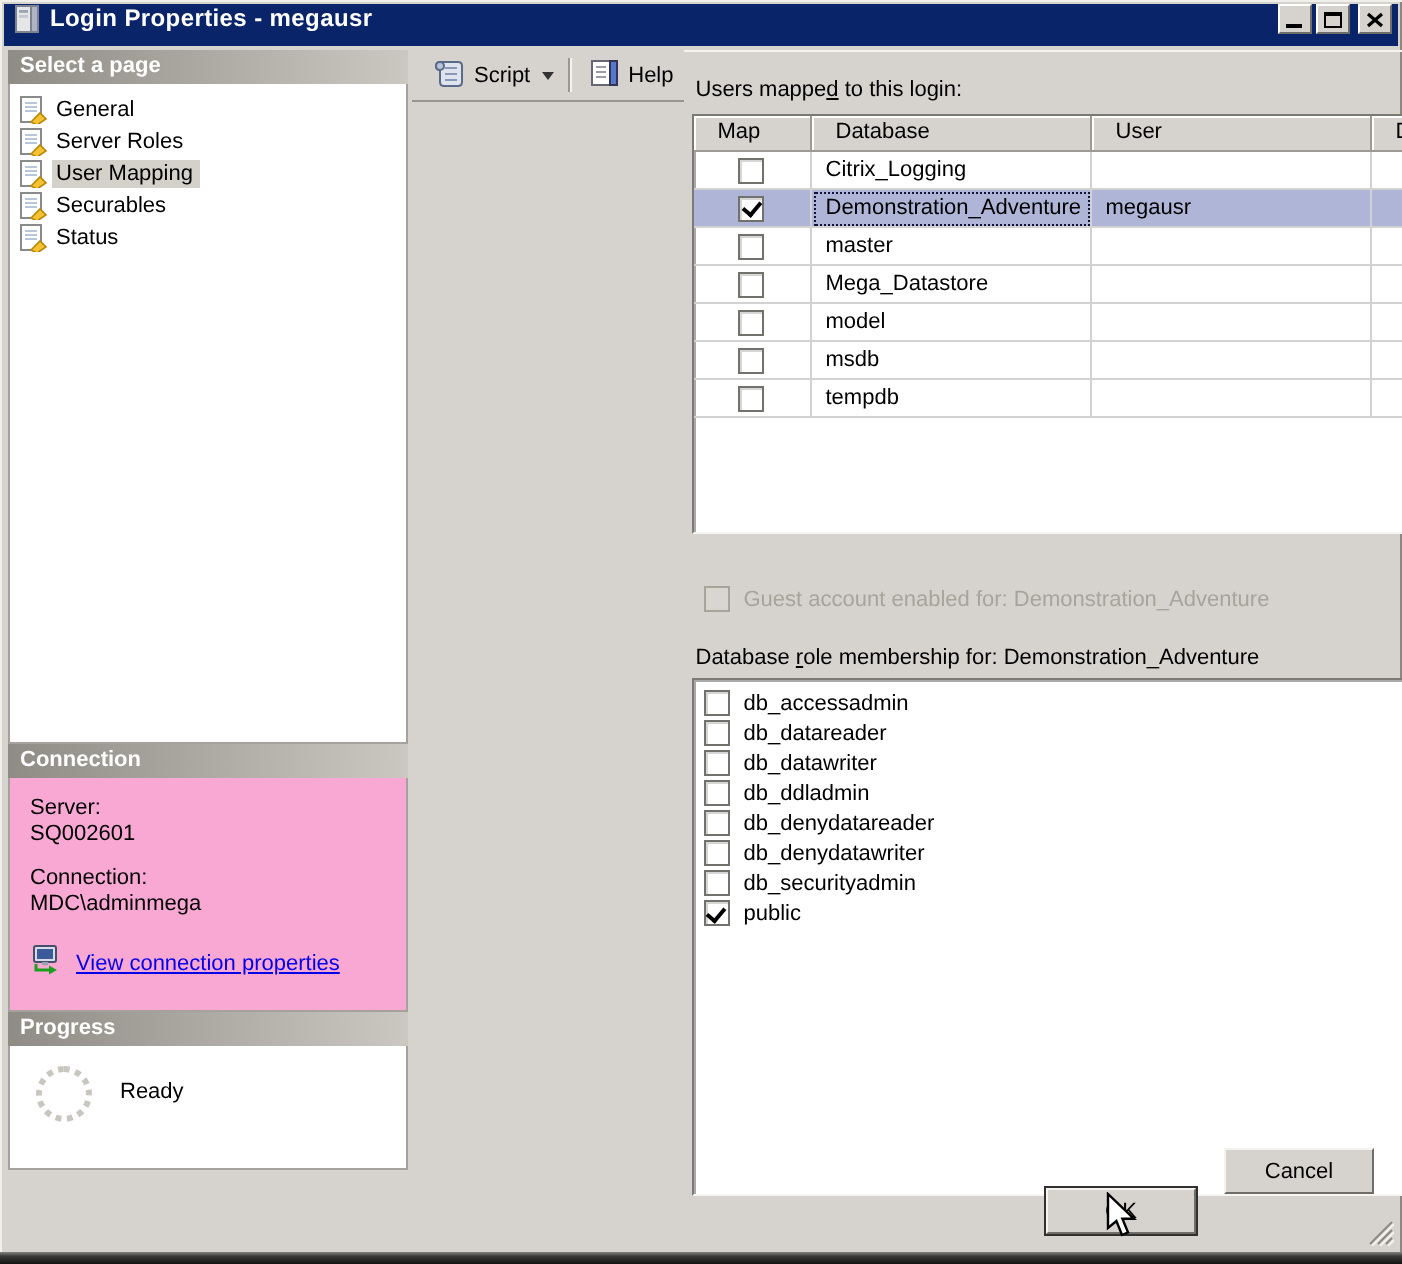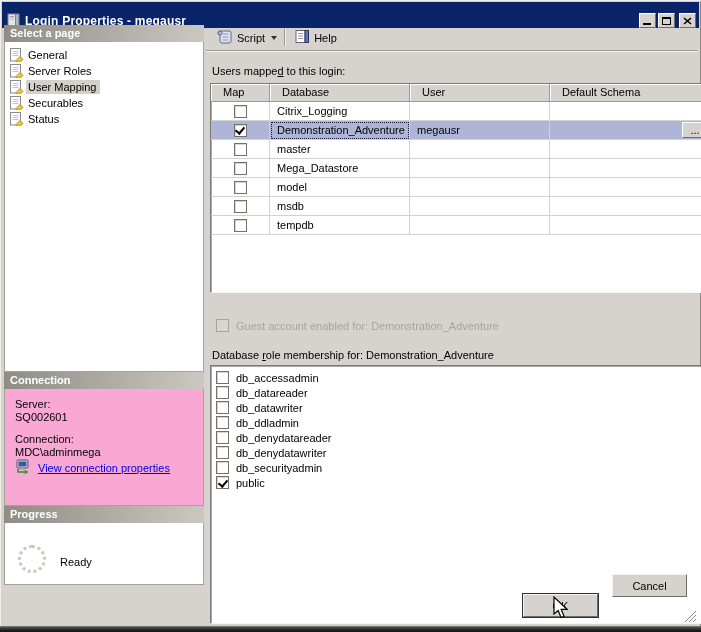--- a/index.html
+++ b/index.html
@@ -14,52 +14,52 @@
   html,body{margin:0;padding:0;}
   body{
     width:701px;height:632px;
     font-family:"Liberation Sans",sans-serif;font-size:11px;color:#000;
     background:#d6d3ce;overflow:hidden;
   }
   .window{position:relative;width:701px;height:632px;background:var(--bg);overflow:hidden;
     box-shadow:inset 1px 1px 0 #f0efe9, inset -1px -1px 0 #8a8880;}
 
   
-  .titlebar{position:absolute;left:2px;top:2px;right:2px;height:26px;background:var(--titlebar);
-    display:flex;align-items:flex-end;padding:0 3px;color:#fff;}
+  .titlebar{position:absolute;left:2px;top:2px;right:2px;height:21px;background:var(--titlebar);
+    display:flex;align-items:flex-start;padding:0 3px;color:#fff;}
   .title-icon{display:flex;align-items:center;margin-left:2px;}
   .title-text{margin-left:5px;font-weight:bold;font-size:12px;letter-spacing:.2px;}
   .win-btns{margin-left:auto;display:flex;gap:2px;align-items:center;}
   .win-btn{width:17px;height:15px;background:var(--bg);border:1px solid;border-color:#fff #6e6d68 #6e6d68 #fff;
     display:flex;align-items:center;justify-content:center;position:relative;box-sizing:border-box;}
   .win-btn.close{margin-left:2px;}
   .glyph-min{position:absolute;left:3px;bottom:2px;width:8px;height:2px;background:#000;}
   .glyph-max{width:9px;height:8px;border:1px solid #000;border-top-width:2px;box-sizing:border-box;}
 
   
   .content-row{position:absolute;left:4px;top:25px;width:693px;height:560px;display:flex;}
   .sidebar{width:200px;display:flex;flex-direction:column;}
-  .main{flex:1;margin-left:2px;display:flex;flex-direction:column;min-width:0;}
+  .main{flex:1;margin-left:2px;display:flex;min-width:0;}
 
   
   .sec-header{height:17px;line-height:17px;padding-left:6px;color:#fff;font-weight:bold;
     background:linear-gradient(to right,var(--hdr-grad-l),var(--hdr-grad-r));flex:none;}
   .page-list{height:330px;background:#fff;border:1px solid #a5a29b;border-top:none;padding-top:5px;box-sizing:border-box;flex:none;}
   .page-item{display:flex;align-items:center;height:16px;padding-left:4px;}
   .page-item .icon{display:flex;flex:none;width:17px;}
   .page-label{padding:1px 4px 1px 2px;white-space:nowrap;}
   .page-label.selected{background:#d4d1ca;}
   .conn-box{height:117px;background:#f9a8d4;border:1px solid #a5a29b;border-top:none;
     padding:9px 0 0 10px;box-sizing:border-box;line-height:13px;flex:none;}
   .conn-label{margin-top:9px;}
   .conn-label.first{margin-top:0;}
-  .link-row{display:flex;align-items:center;gap:6px;}
+  .link-row{display:flex;align-items:center;gap:6px;margin-top:13px;}
   .link{color:var(--link);text-decoration:underline;cursor:pointer;}
   .prog-box{flex:1;background:#fff;border:1px solid #a5a29b;border-top:none;
-    display:flex;align-items:center;padding:10px 0 0 13px;gap:14px;box-sizing:border-box;}
+    display:flex;align-items:flex-start;padding:10px 0 0 13px;gap:14px;box-sizing:border-box;}
   .spinner{width:22px;height:22px;border:3px dotted #c9c6bf;border-radius:50%;flex:none;}
   .prog-text{margin-top:7px;}
 
   
   .toolbar{height:25px;display:flex;align-items:center;padding-left:5px;border-bottom:1px solid #999690;flex:none;}
   .tb-btn{display:flex;align-items:center;gap:4px;padding:2px 5px;cursor:default;}
   .caret{width:0;height:0;border-left:3px solid transparent;border-right:3px solid transparent;border-top:4px solid #333;margin-left:2px;}
   .tb-sep{width:1px;height:17px;background:#9a9890;box-shadow:1px 0 0 #f4f3ef;margin:0 4px 0 2px;}
 
   

